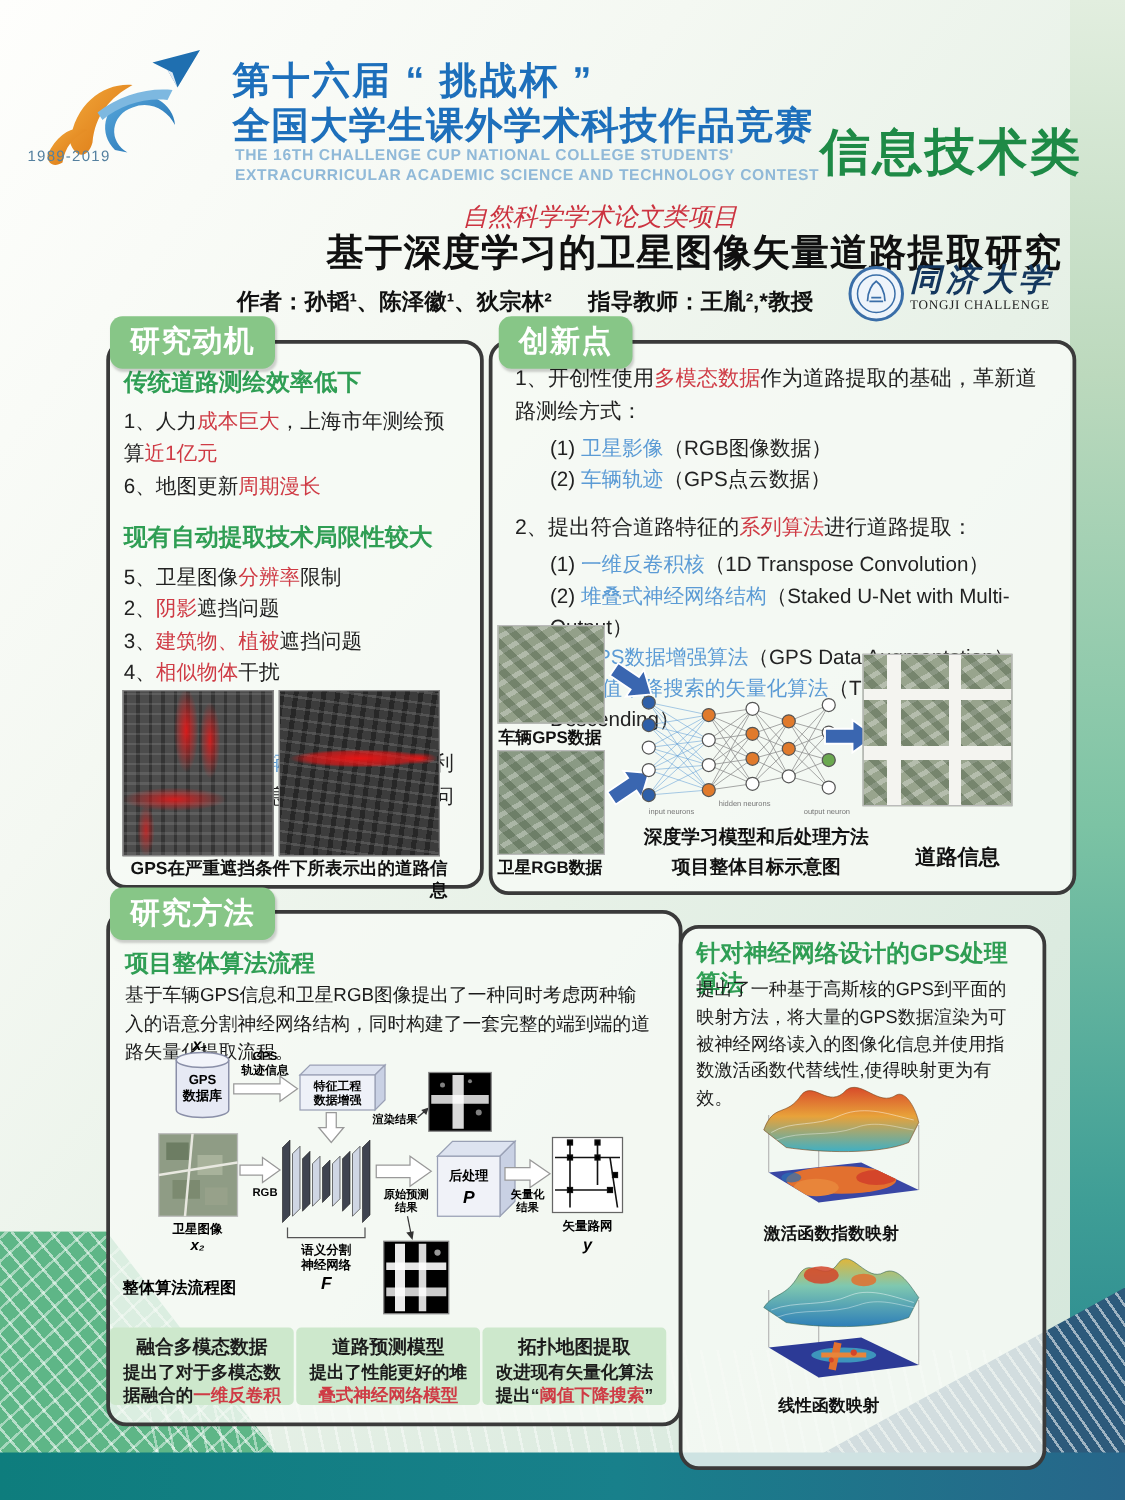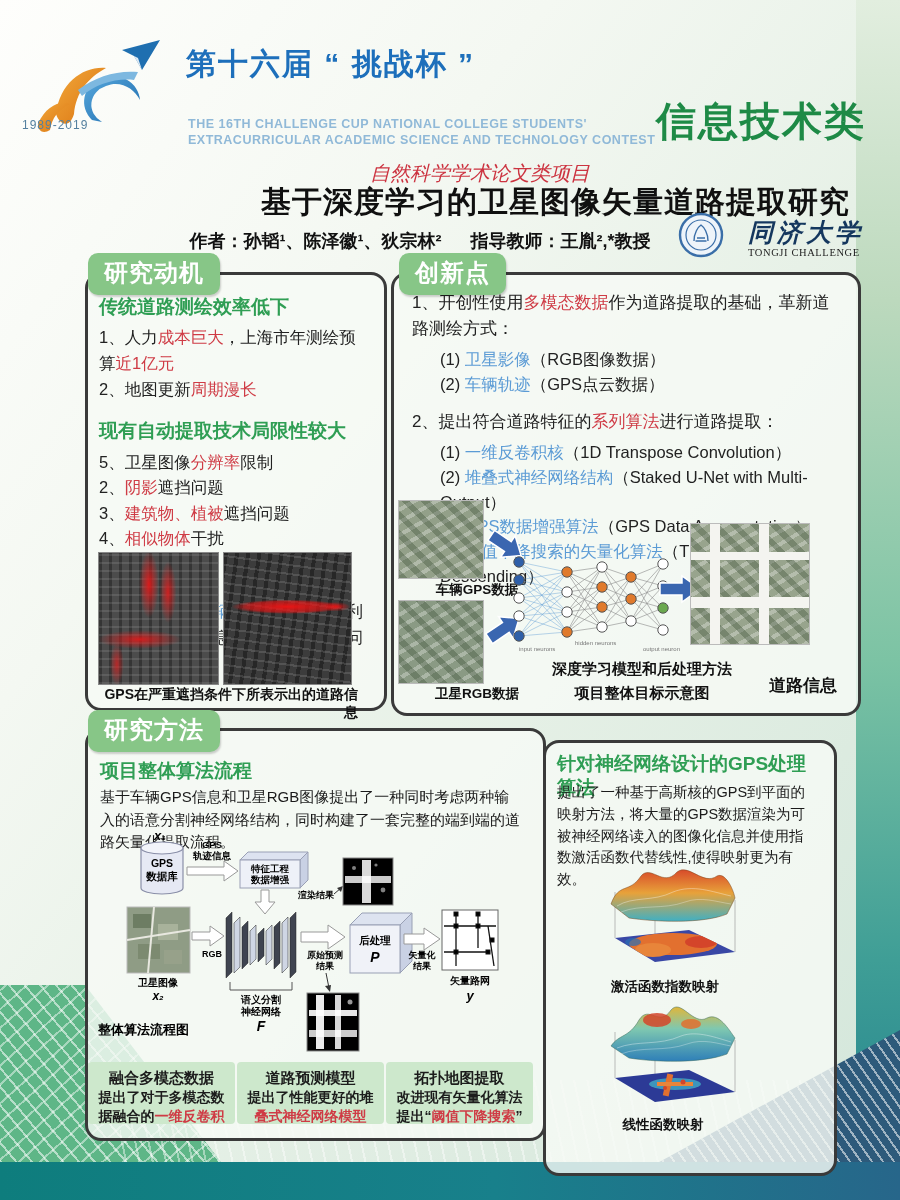--- a/index.html
+++ b/index.html
@@ -32,42 +32,42 @@
   .years{position:absolute;left:22px;top:118px;font-size:12px;color:#54809f;letter-spacing:1px;}
   .cn1{position:absolute;left:186px;top:44px;font-size:30px;font-weight:bold;color:#1d6fbb;letter-spacing:2px;}
   .cn2{position:absolute;left:186px;top:80px;font-size:30px;font-weight:bold;color:#1d6fbb;letter-spacing:1px;}
   .en1{position:absolute;left:188px;top:117px;font-size:12.5px;font-weight:bold;color:#90b9d8;letter-spacing:.5px;}
   .en2{position:absolute;left:188px;top:133px;font-size:12.5px;font-weight:bold;color:#90b9d8;letter-spacing:.5px;}
   .category{position:absolute;left:636px;top:94px;width:250px;text-align:center;font-size:40px;font-weight:bold;color:#1e8a46;letter-spacing:2px;}
   .ptype{position:absolute;left:250px;top:160px;width:460px;text-align:center;font-size:20px;font-weight:normal;font-style:italic;color:#cc3340;}
   .title{position:absolute;left:60px;top:182px;width:790px;text-align:right;font-size:30px;font-weight:bold;color:#101010;letter-spacing:1px;}
   .authors{position:absolute;left:140px;top:229px;width:560px;text-align:center;font-size:18px;font-weight:bold;color:#111;}
   .authors span{margin:0 12px;}
-  .tongji{position:absolute;left:678px;top:212px;display:flex;align-items:flex-end;gap:24px;}
+  .tongji{position:absolute;left:678px;top:212px;display:flex;align-items:flex-start;gap:4px;}
   .tj-text{display:flex;flex-direction:column;line-height:1;}
   .tj-cn{font-family:"Liberation Serif",serif;font-size:25px;font-weight:bold;font-style:italic;color:#14375e;letter-spacing:4px;}
   .tj-en{font-family:"Liberation Serif",serif;font-size:10.5px;color:#222;letter-spacing:.6px;margin-top:3px;}
   
   .mot-flow{position:absolute;left:99px;top:286px;width:272px;font-size:16.5px;line-height:1.55;}
   .mot-flow .h{font-size:19px;margin:6px 0 4px;}
   .img-cap{position:absolute;font-weight:bold;font-size:14px;color:#111;text-align:right;}
   .satgray{position:absolute;border:1px solid #888;
     background-image:repeating-linear-gradient(0deg,rgba(255,255,255,.10) 0 2px,transparent 2px 8px),
       repeating-linear-gradient(90deg,rgba(0,0,0,.30) 0 3px,transparent 3px 10px);
     background-color:#4c4c4c;}
   .satgreen{position:absolute;border:1px solid #bbb;background-color:#93a089;
     background-image:repeating-linear-gradient(45deg,rgba(55,75,50,.35) 0 6px,transparent 6px 14px),
       repeating-linear-gradient(-30deg,rgba(255,255,255,.28) 0 4px,transparent 4px 11px);}
   .roadimg{position:absolute;border:1px solid #bbb;background-color:#98a48d;
     background-image:
       linear-gradient(90deg,transparent 0 16%,#f4f4f0 16% 25%,transparent 25% 58%,#f4f4f0 58% 66%,transparent 66% 100%),
       linear-gradient(0deg,transparent 0 30%,#f4f4f0 30% 39%,transparent 39% 70%,#f4f4f0 70% 77%,transparent 77% 100%),
       repeating-linear-gradient(45deg,rgba(55,75,50,.35) 0 6px,transparent 6px 14px),
       repeating-linear-gradient(-30deg,rgba(255,255,255,.28) 0 4px,transparent 4px 11px);}
-  .diag-label{position:absolute;font-size:13.5px;font-weight:bold;color:#111;text-align:center;padding-left:37px;}
+  .diag-label{position:absolute;font-size:13.5px;font-weight:bold;color:#111;text-align:center;}
   
   .inn-flow{position:absolute;left:412px;top:290px;width:430px;font-size:17px;line-height:1.5;}
   .inn-sub{margin-left:28px;font-size:16.5px;}
   .inn-gap{height:12px;}
   
   .met-h{position:absolute;left:100px;top:758px;font-size:19px;}
   .met-p{position:absolute;left:100px;top:786px;width:424px;font-size:15px;line-height:1.5;color:#1a1a1a;}
   .hl-box{position:absolute;top:1062px;width:137px;height:50px;background:#cde8cc;border-radius:4px;
     padding:6px 5px;text-align:center;font-size:14px;font-weight:bold;line-height:1.35;color:#1c1c1c;}
   .hl-box .t{font-size:15px;}
@@ -101,20 +101,21 @@
     </defs>
     <path d="M30,78 C34,46 58,30 80,32 C62,42 50,56 48,78 C44,92 34,90 30,78 Z" fill="url(#org)"></path>
     <path d="M12,88 C20,70 34,64 44,68 C32,74 26,82 24,94 C18,98 12,96 12,88 Z" fill="url(#org)"></path>
     <path d="M66,84 a28,26 0 1 1 48,-20 c-6,-12 -20,-20 -34,-14 a22,20 0 0 0 -4,36 Z" fill="url(#blu)"></path>
     <path d="M52,54 C70,40 92,34 112,36 L108,44 C90,42 70,48 56,60 Z" fill="#7db8e0"></path>
     <polygon points="96,14 134,4 116,34 108,20" fill="#1f6fb0"></polygon>
     <polygon points="108,20 116,34 112,22" fill="#ffffff" opacity="0.85"></polygon>
   </svg>
   <div class="years">1989-2019</div>
   <div class="cn1">第十六届 “ 挑战杯 ”</div>
+  <div class="cn2">全国大学生课外学术科技作品竞赛</div>
   <div class="en1">THE 16TH CHALLENGE CUP NATIONAL COLLEGE STUDENTS'</div>
   <div class="en2">EXTRACURRICULAR ACADEMIC SCIENCE AND TECHNOLOGY CONTEST</div>
   <div class="category">信息技术类</div>
   <div class="ptype">自然科学学术论文类项目</div>
   <div class="title">基于深度学习的卫星图像矢量道路提取研究</div>
   <div class="authors">
     <span>作者：孙韬¹、陈泽徽¹、狄宗林²</span>
     <span>指导教师：王胤²,*教授</span>
   </div>
   <div class="tongji">
@@ -127,21 +128,21 @@
       <span class="tj-cn">同济大学</span>
       <span class="tj-en">TONGJI CHALLENGE</span>
     </div>
   </div>
 
   <div class="panel" style="left:85px;top:272px;width:296px;height:433px;"></div>
   <div class="badge" style="left:88px;top:253px;">研究动机</div>
   <div class="mot-flow">
     <div class="h ghead">传统道路测绘效率低下</div>
     <div><span>1、人力</span><span class="red">成本巨大</span><span>，上海市年测绘预算</span><span class="red">近1亿元</span></div>
-    <div><span>2、地图更新</span><span class="red">周期漫长</span></div>
+    <div><span>6、地图更新</span><span class="red">周期漫长</span></div>
     <div class="h ghead" style="margin-top:14px;">现有自动提取技术局限性较大</div>
     <div><span>5、卫星图像</span><span class="red">分辨率</span><span>限制</span></div>
     <div><span>2、</span><span class="red">阴影</span><span>遮挡问题</span></div>
     <div><span>3、</span><span class="red">建筑物、植被</span><span>遮挡问题</span></div>
     <div><span>4、</span><span class="red">相似物体</span><span>干扰</span></div>
     <div class="h ghead" style="margin-top:14px;">我们的方法</div>
     <div><span>将</span><span class="blue">卫星影像</span><span>和</span><span class="blue">车辆轨迹</span><span>结合，充分利用</span><span class="blue">视觉</span><span>和</span><span class="blue">交通</span><span>信息，有效缓解上述问题。</span></div>
   </div>
   <div class="satgray" style="left:98px;top:552px;width:119px;height:131px;
        background-image:radial-gradient(ellipse 14px 48px at 42% 24%,rgba(225,25,25,.95),transparent 70%),

